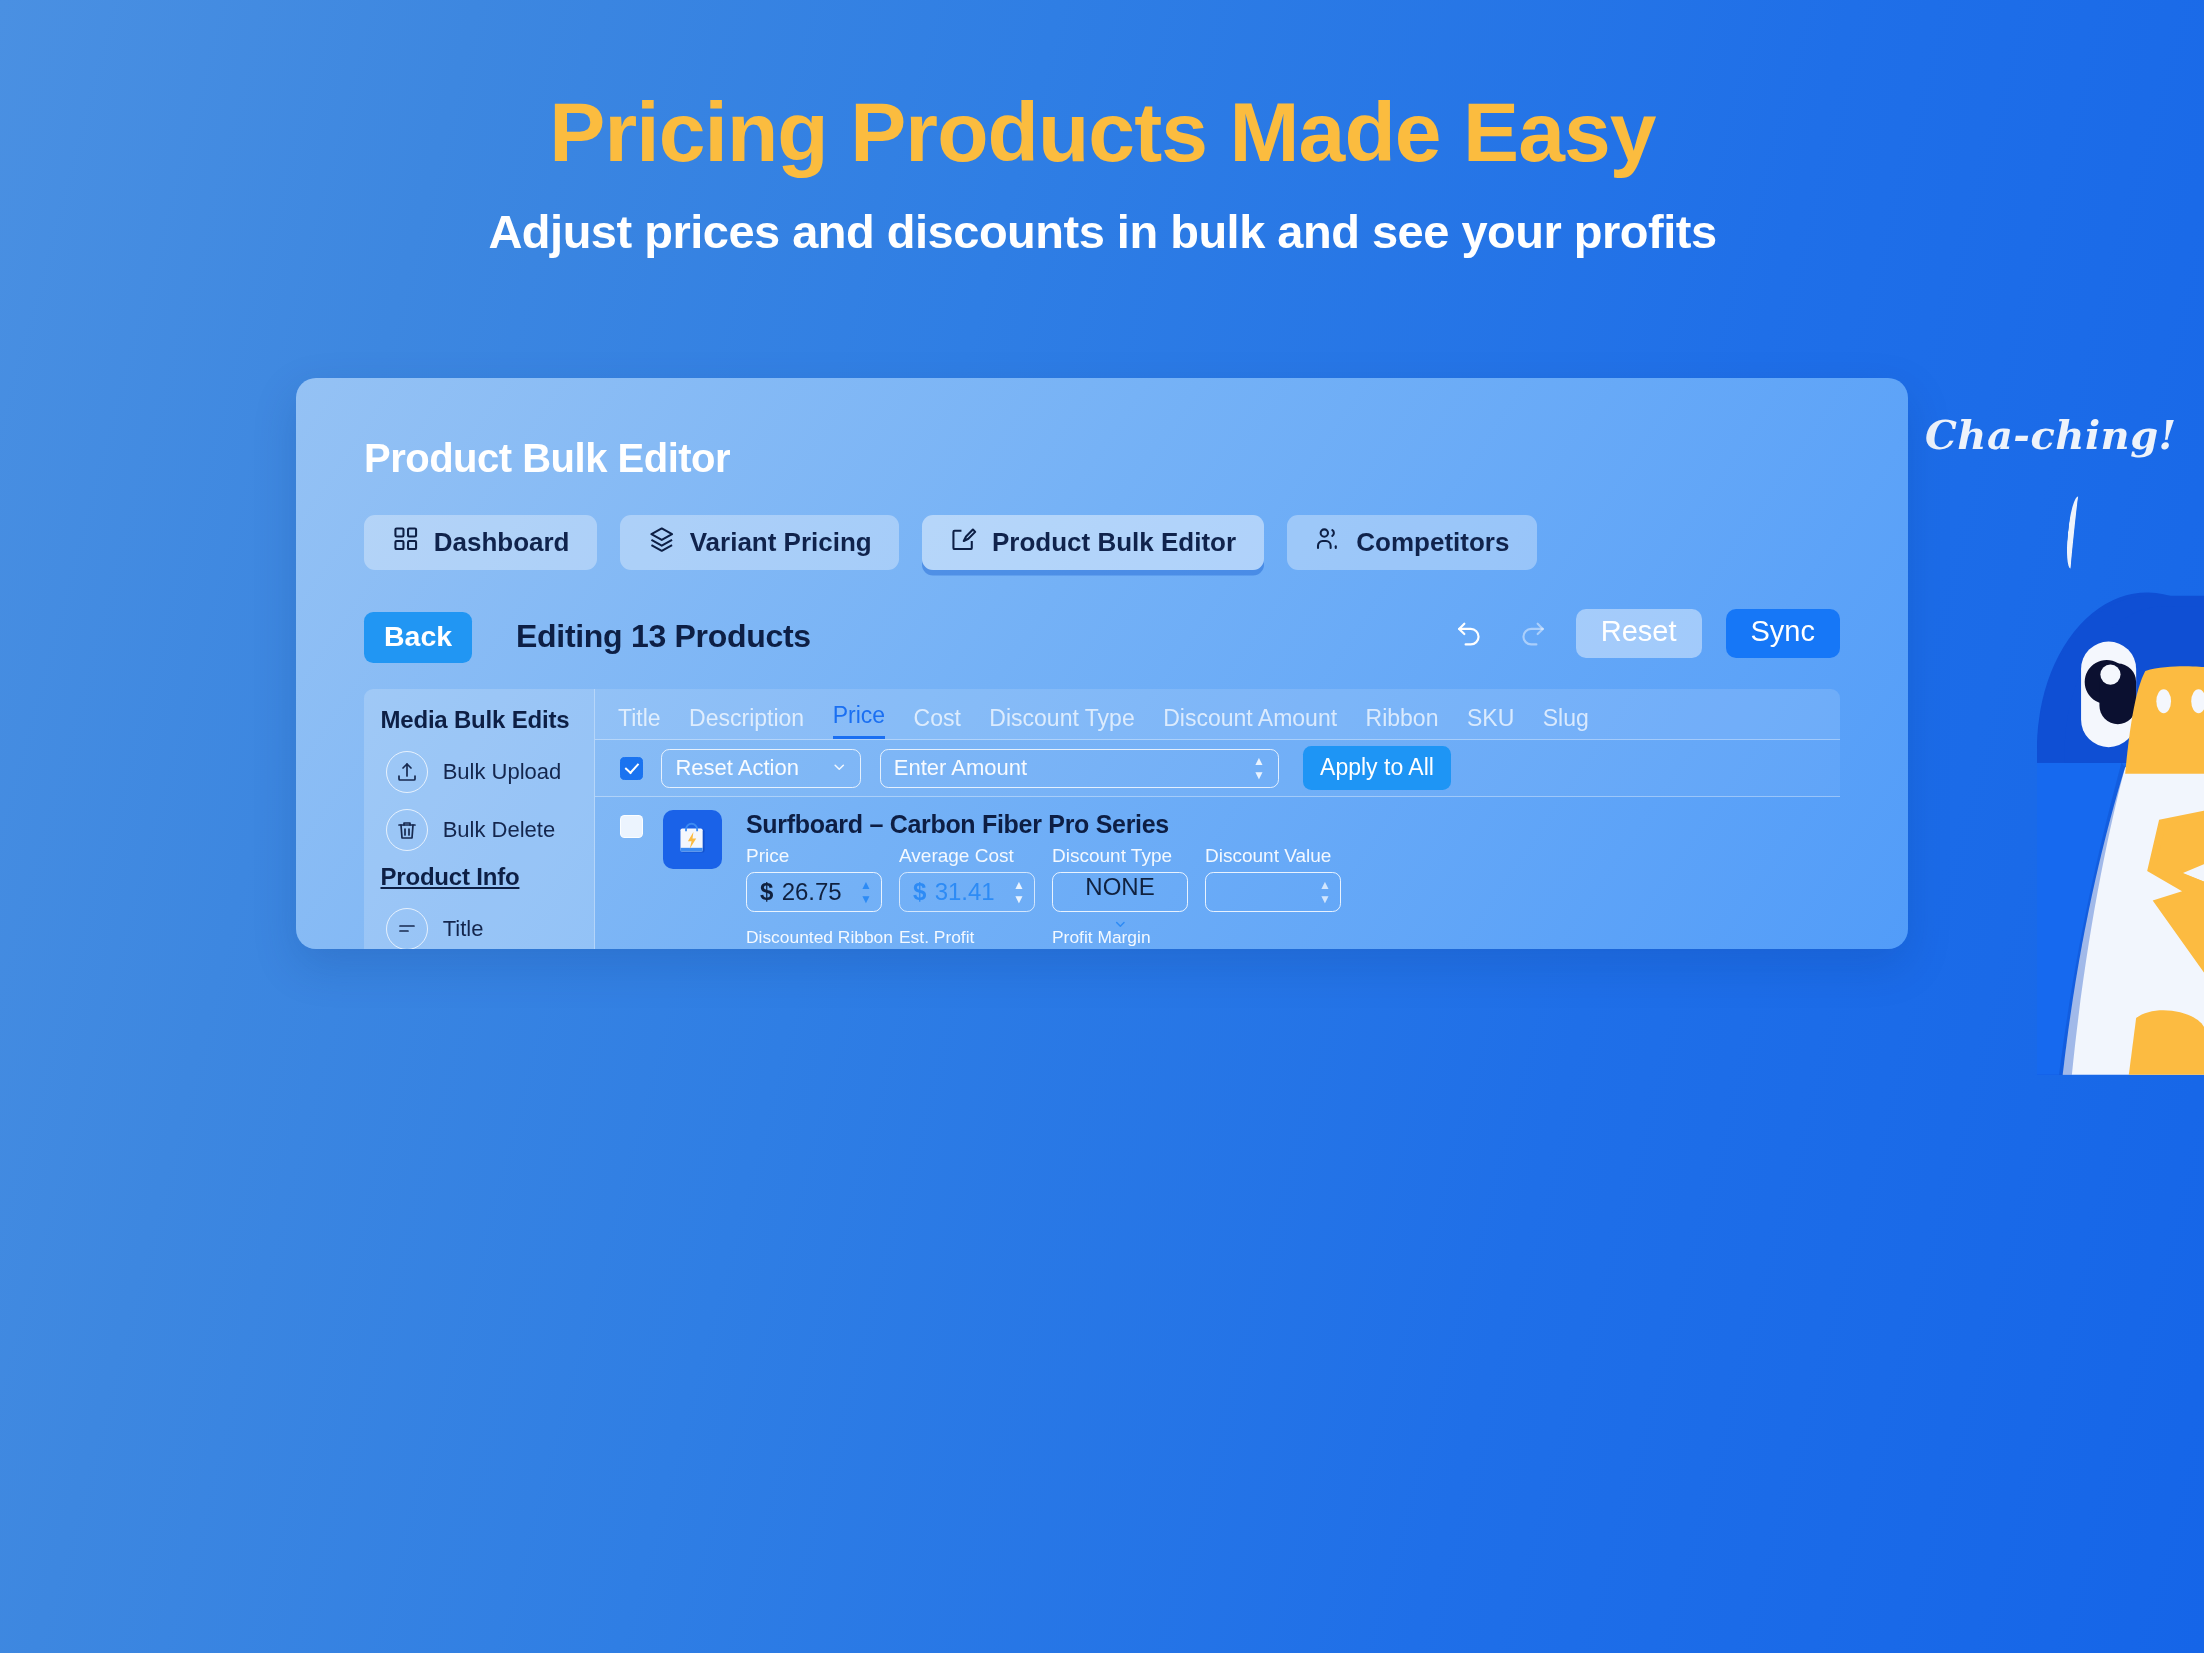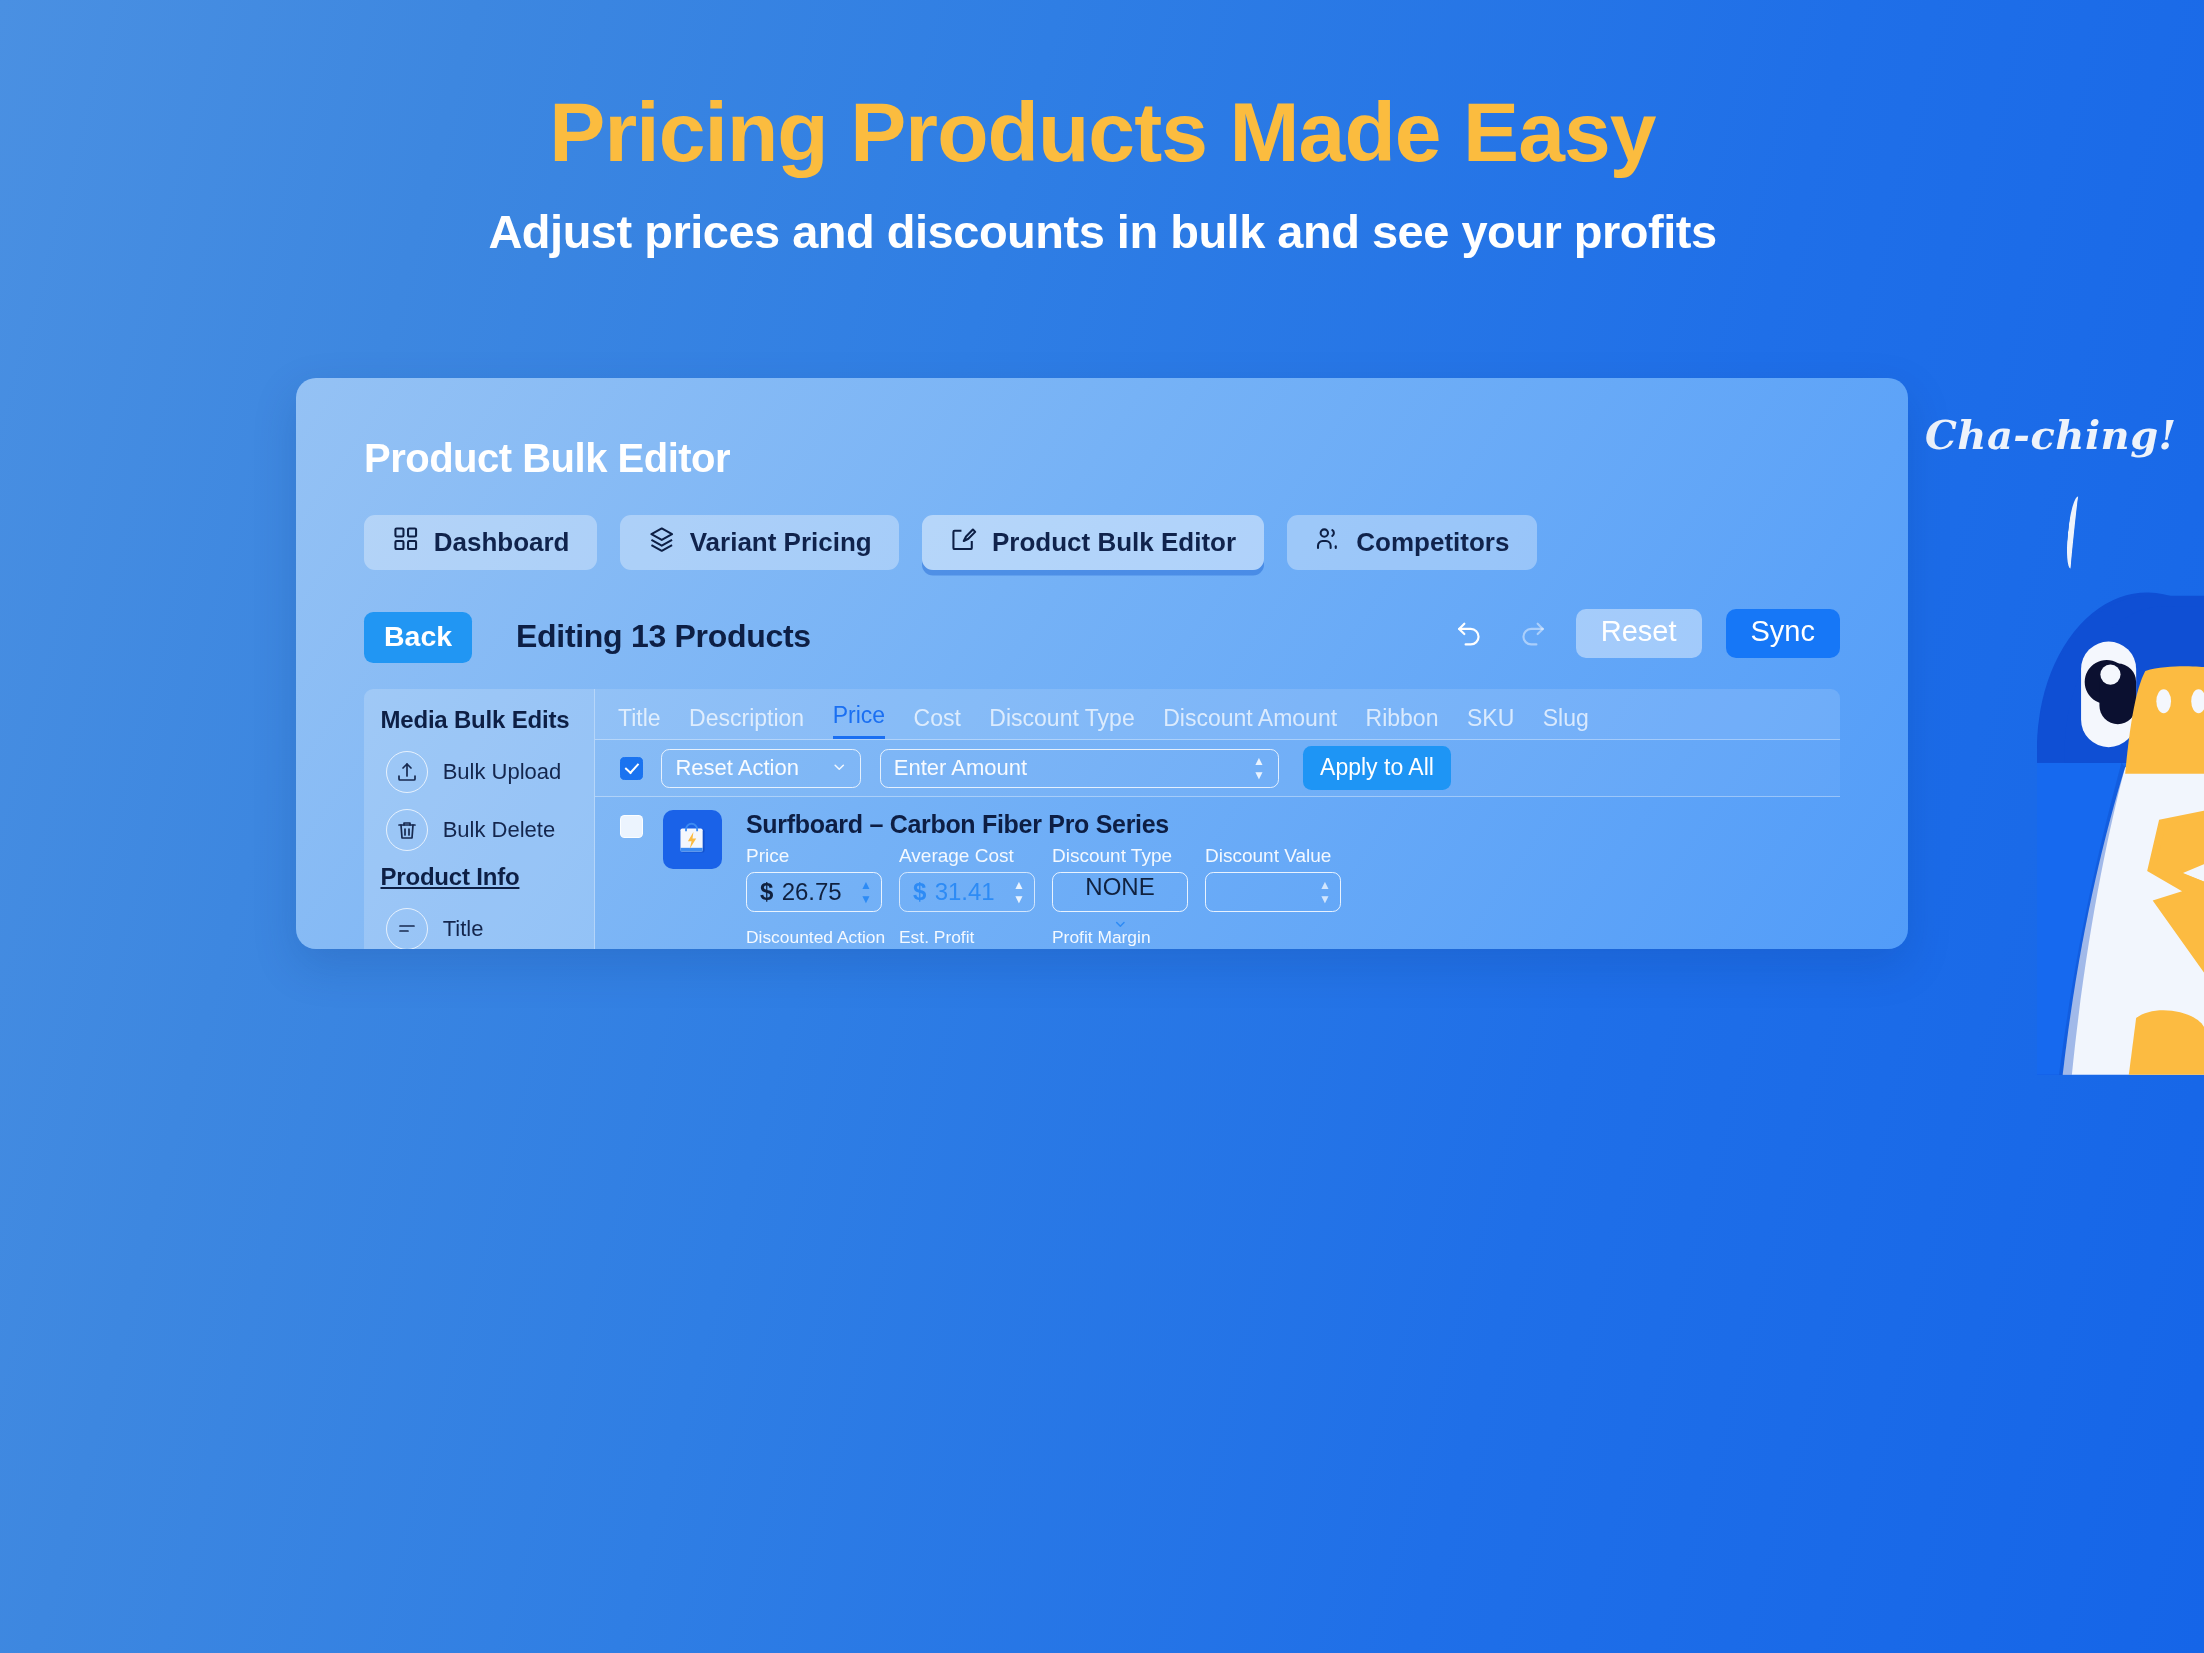--- a/index.html
+++ b/index.html
@@ -473,21 +473,21 @@
                   <span class="val"></span>
                   <span class="spin">
                       <span style="color:rgba(255,255,255,.7)">▲</span>
                       <span style="color:rgba(255,255,255,.7)">▼</span>
                     </span>
                 </div>
               </div>
             </div>
             <div class="metrics">
               <div class="mgroup">
-                <div class="mlabel">Discounted Action</div>
+                <div class="mlabel">Discounted Ribbon</div>
 
               </div>
               <div class="mgroup">
                 <div class="mlabel">Est. Profit</div>
 
               </div>
               <div class="mgroup">
                 <div class="mlabel">Profit Margin</div>
 
               </div>

